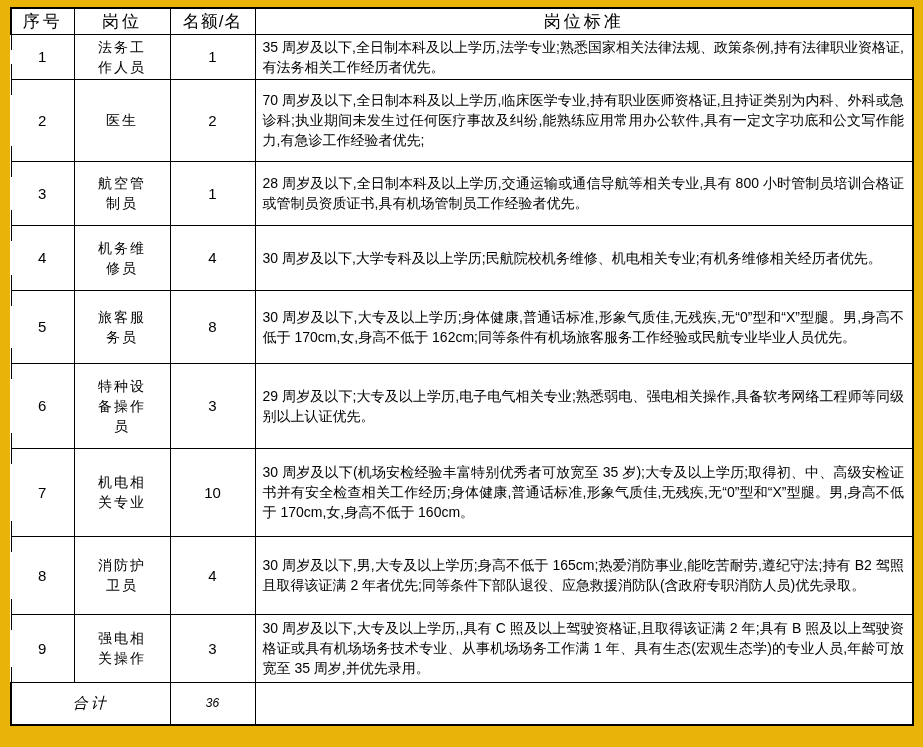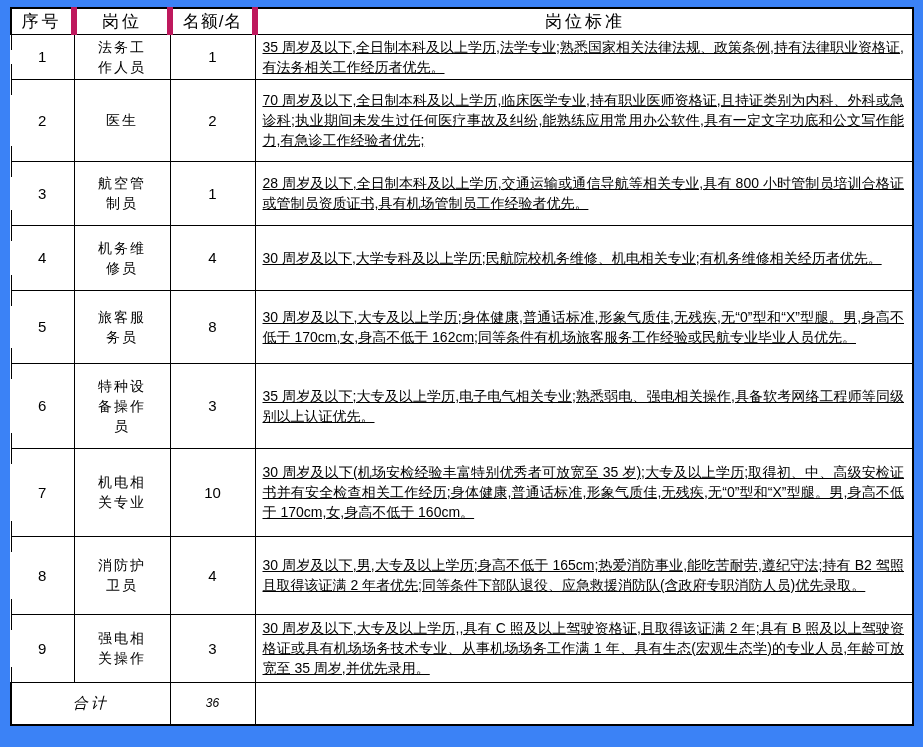--- a/index.html
+++ b/index.html
@@ -9,21 +9,21 @@
     width: 923px;
     height: 747px;
     font-family: "Liberation Sans", "DejaVu Sans", sans-serif;
     color: #000000;
     -webkit-font-smoothing: antialiased;
   }
   .page {
     position: relative;
     width: 923px;
     height: 747px;
-    background: #3b82f6;
+    background: #eab308;
     overflow: hidden;
   }
   table.recruit {
     position: absolute;
     left: 10px;
     top: 7px;
     width: 902px;
     border-collapse: collapse;
     table-layout: fixed;
     border-top: 2px solid #000;
@@ -43,21 +43,21 @@
     overflow: hidden;
   }
 
   
   thead tr { height: 26px; }
   thead th {
     font-size: 17px;
     font-weight: 500;
     text-align: center;
     letter-spacing: 3px;
-    border-left: 6px solid #be185d;
+    border-left: 1px solid #be185d;
   }
   thead th:first-child { border-left: 2px solid #000; }
   thead th.h-quota { letter-spacing: 1px; }
 
   
   tbody td.c-seq {
     border-left: none;
     position: relative;
     text-align: center;
     font-size: 15px;
@@ -80,21 +80,20 @@
   tbody td.c-quota {
     text-align: center;
     font-size: 15px;
   }
   tbody td.c-std {
     font-size: 14px;
     line-height: 20px;
     text-align: justify;
     text-justify: inter-ideograph;
     padding: 2px 8px 2px 7px;
-    text-decoration: underline;
   }
   tbody tr:nth-child(1) { height: 45px; }
   tbody tr:nth-child(2) { height: 82px; }
   tbody tr:nth-child(3) { height: 64px; }
   tbody tr:nth-child(4) { height: 65px; }
   tbody tr:nth-child(5) { height: 73px; }
   tbody tr:nth-child(6) { height: 85px; }
   tbody tr:nth-child(7) { height: 88px; }
   tbody tr:nth-child(8) { height: 78px; }
   tbody tr:nth-child(9) { height: 68px; }
@@ -164,21 +163,21 @@
     <td class="c-seq">5</td>
     <td class="c-pos">旅客服务员</td>
     <td class="c-quota">8</td>
     <td class="c-std">30 周岁及以下,大专及以上学历;身体健康,普通话标准,形象气质佳,无残疾,无“0”型和“X”型腿。男,身高不低于 170cm,女,身高不低于 162cm;同等条件有机场旅客服务工作经验或民航专业毕业人员优先。</td>
   </tr>
 
   <tr>
     <td class="c-seq">6</td>
     <td class="c-pos">特种设备操作员</td>
     <td class="c-quota">3</td>
-    <td class="c-std">35 周岁及以下;大专及以上学历,电子电气相关专业;熟悉弱电、强电相关操作,具备软考网络工程师等同级别以上认证优先。</td>
+    <td class="c-std">29 周岁及以下;大专及以上学历,电子电气相关专业;熟悉弱电、强电相关操作,具备软考网络工程师等同级别以上认证优先。</td>
   </tr>
 
   <tr>
     <td class="c-seq">7</td>
     <td class="c-pos">机电相关专业</td>
     <td class="c-quota">10</td>
     <td class="c-std">30 周岁及以下(机场安检经验丰富特别优秀者可放宽至 35 岁);大专及以上学历;取得初、中、高级安检证书并有安全检查相关工作经历;身体健康,普通话标准,形象气质佳,无残疾,无“0”型和“X”型腿。男,身高不低于 170cm,女,身高不低于 160cm。</td>
   </tr>
 
   <tr>

